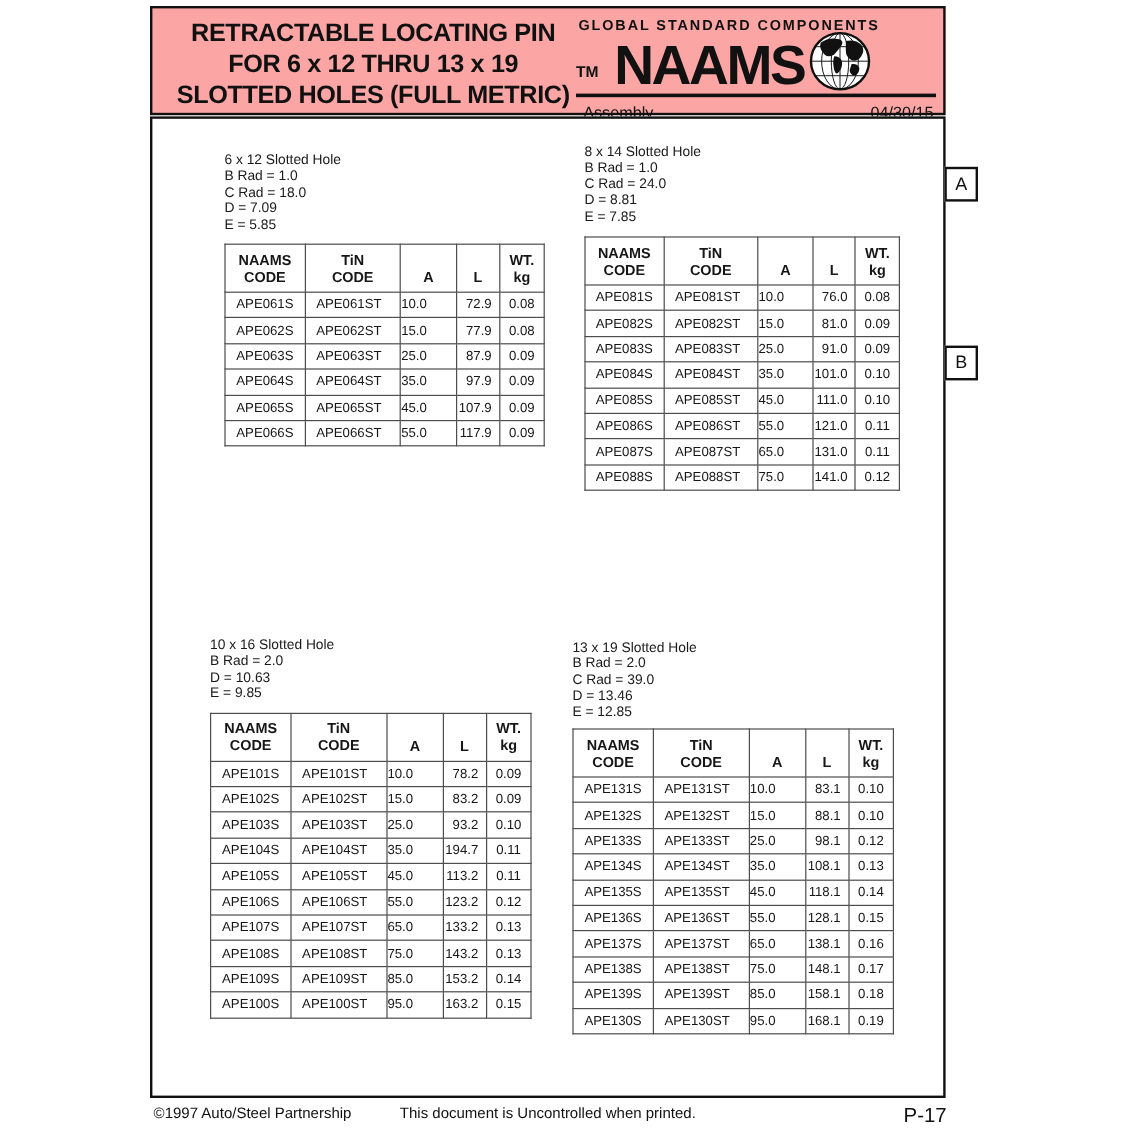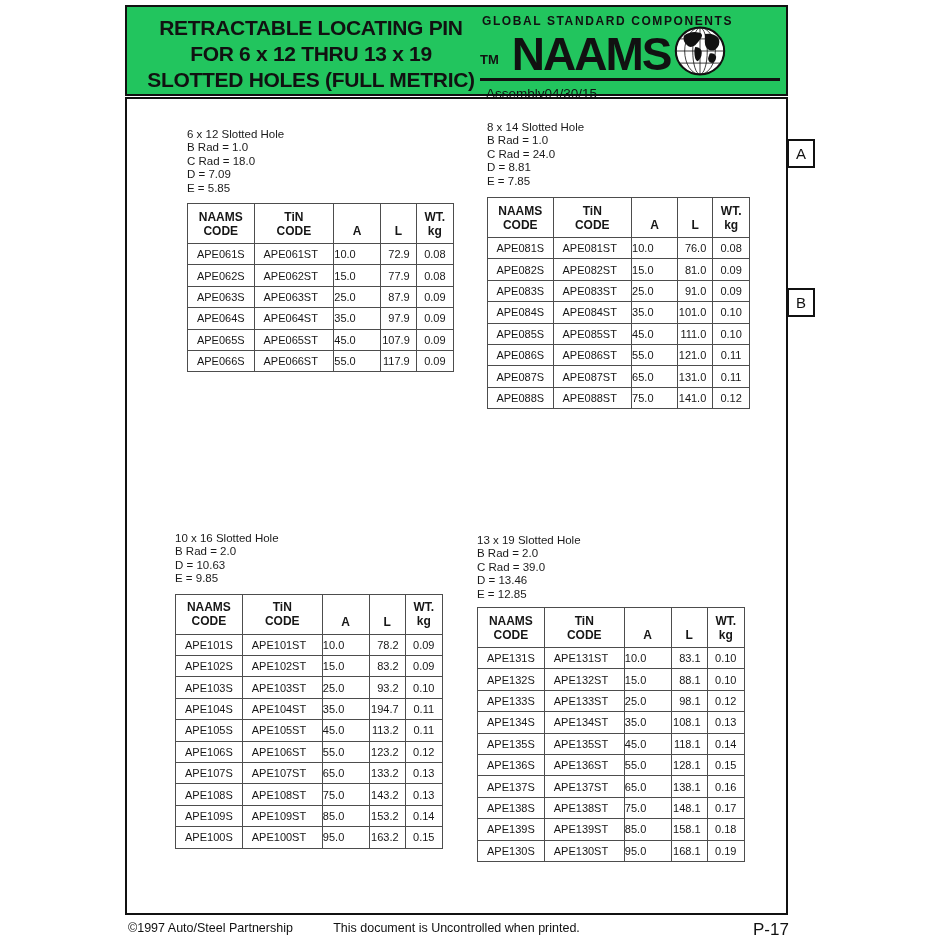--- a/index.html
+++ b/index.html
@@ -1,29 +1,29 @@
 <!DOCTYPE html>
 <html><head>
 <meta charset="utf-8">
 <style>
   * { margin:0; padding:0; box-sizing:border-box; }
   html,body { width:940px; height:940px; background:#ffffff; font-family:"Liberation Sans", sans-serif; color:#111; }
   .page { position:relative; width:940px; height:940px; background:#fff; overflow:hidden; }
 
   
-  .header-box { position:absolute; left:125px; top:5px; width:663px; height:91px; border:2px solid #111; background:#22c55e; }
+  .header-box { position:absolute; left:125px; top:5px; width:663px; height:91px; border:2px solid #111; background:#fca5a5; }
   .title-block { position:absolute; left:4px; top:8px; width:360px; text-align:center; font-weight:bold; font-size:21px; line-height:26px; letter-spacing:-0.3px; }
   .brand-block { position:absolute; right:6px; top:5px; width:300px; }
   .brand-tagline { font-weight:bold; font-size:12px; letter-spacing:1.6px; white-space:nowrap; margin:2px 0 0 2px; }
   .logo-row { display:flex; align-items:flex-end; margin-top:0px; height:48px; }
   .tm-mark { font-weight:bold; font-size:13px; padding-bottom:9px; margin-right:13px; }
   .logo-text { font-weight:bold; font-size:46px; line-height:44px; letter-spacing:-2px; }
   .globe { margin-left:4px; margin-bottom:0px; }
   .brand-rule { height:3px; background:#111; margin-top:2px; }
-  .brand-bottom { display:flex; font-size:13.5px; margin-top:5px; padding:0 2px 0 6px; }
+  .brand-bottom { display:flex; justify-content:space-between; font-size:13.5px; margin-top:5px; padding:0 2px 0 6px; }
 
   
   .main-box { position:absolute; left:125px; top:97px; width:663px; height:818px; border:2px solid #111; background:#fff; }
 
   
   .rev-box { position:absolute; width:28px; height:29px; border:2px solid #111; background:#fff; display:flex; align-items:center; justify-content:center; font-size:15px; }
   .rev-a { left:787px; top:139px; }
   .rev-b { left:787px; top:288px; }
 
   

